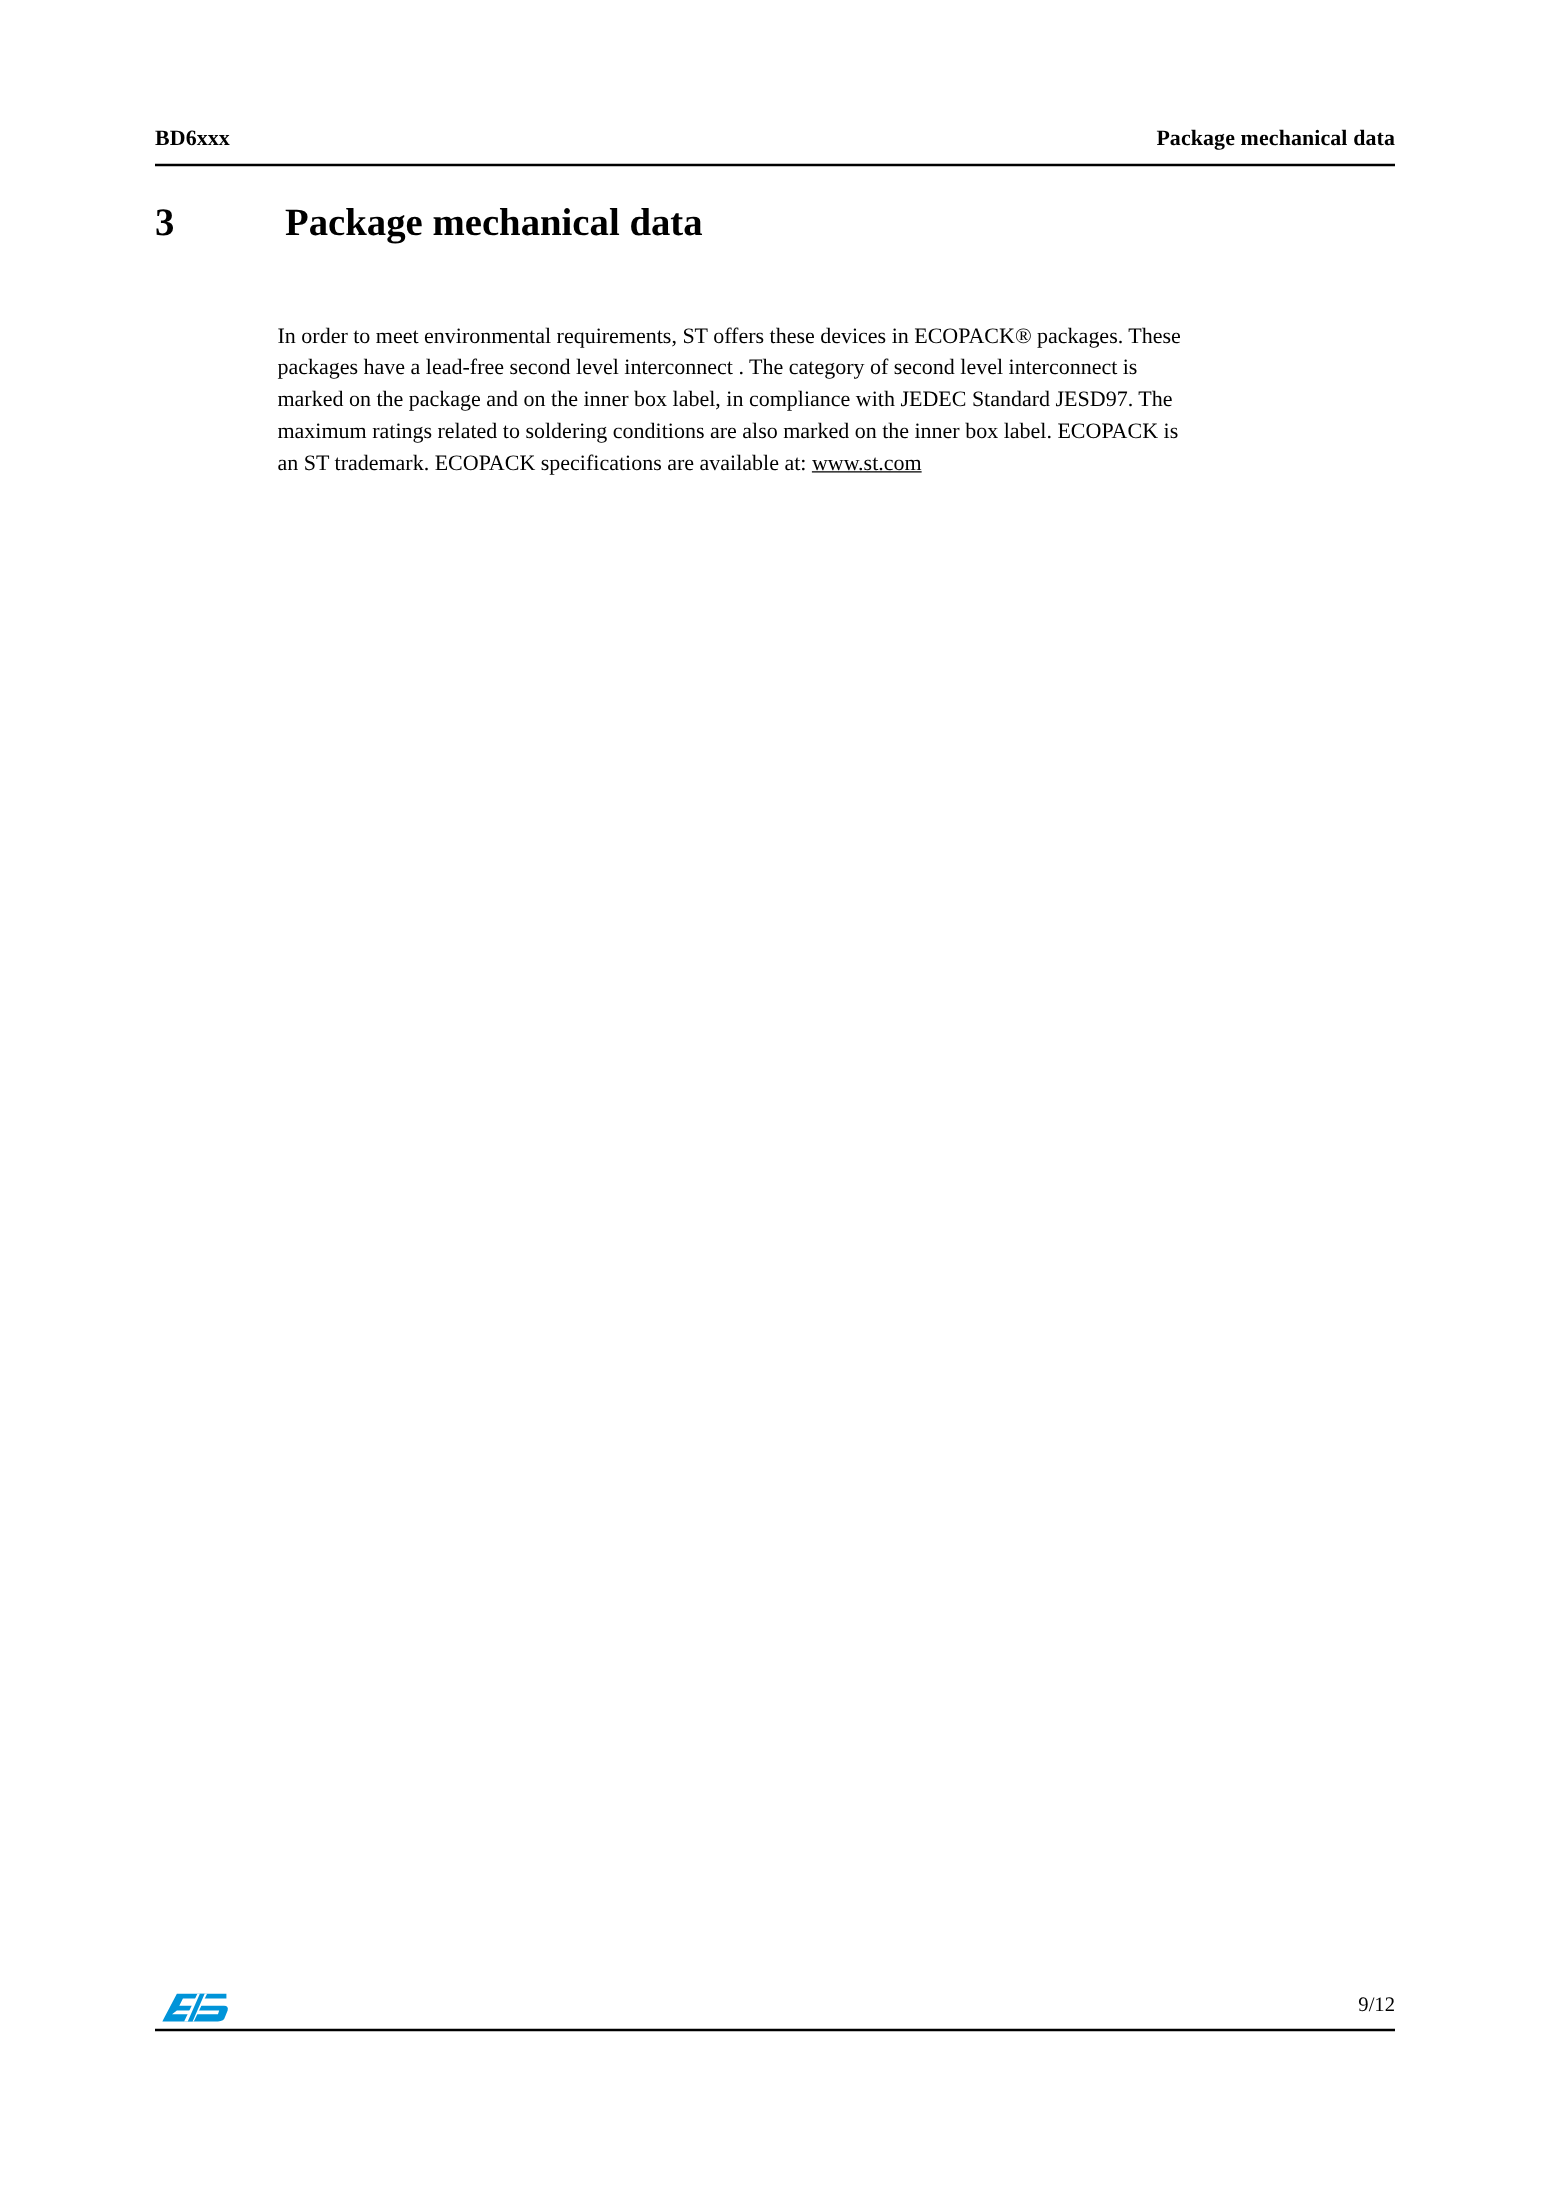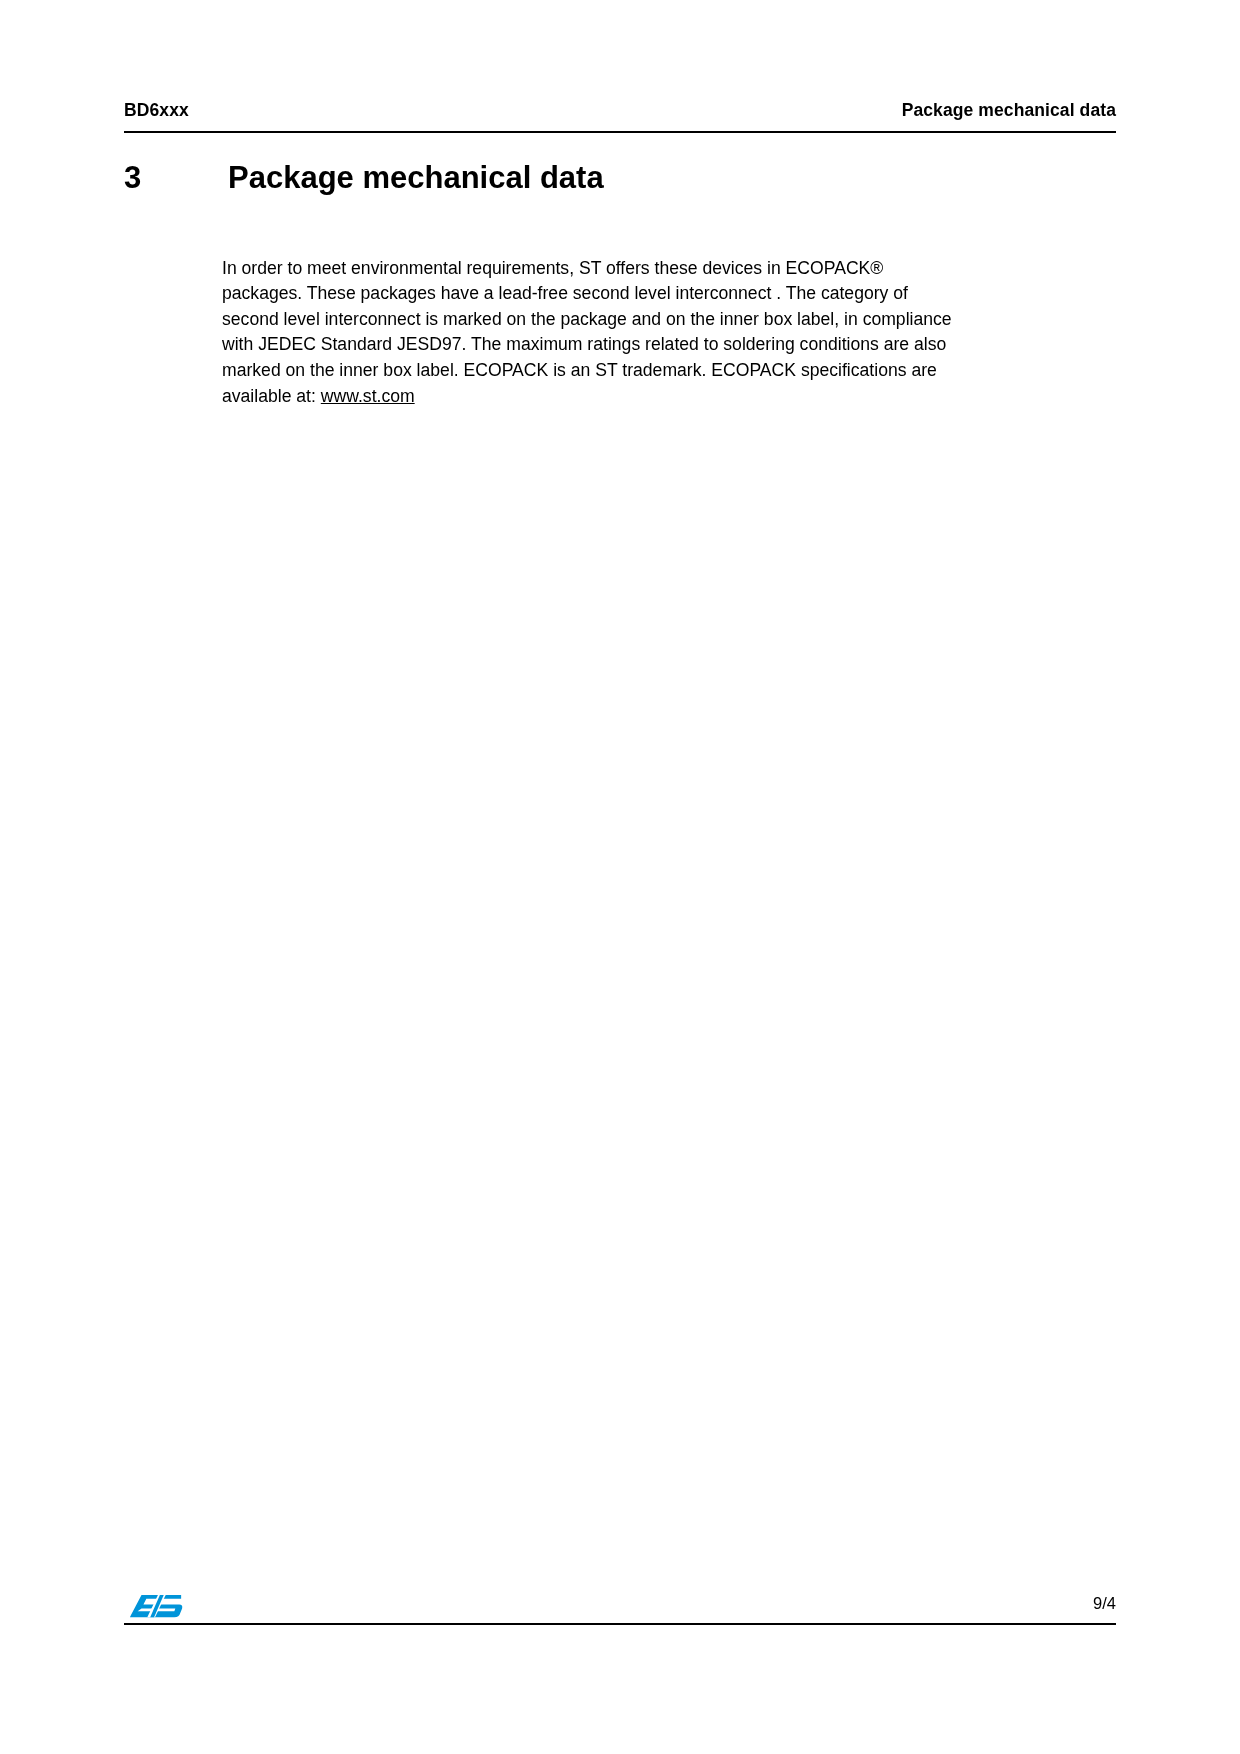--- a/index.html
+++ b/index.html
@@ -15,20 +15,21 @@
     color: #000000;
     overflow: hidden;
   }
 
   .page {
     position: absolute;
     top: 0;
     left: 0;
     width: 1240px;
     height: 1754px;
+    font-family: Liberation Serif, serif;
   }
 
   
   .header {
     position: absolute;
     left: 124px;
     top: 100px;
     width: 992px;
     display: flex;
     justify-content: space-between;
@@ -143,15 +144,15 @@
       <path d="M8 48 L30 6 L112 6 L112 14 L40 14 L34 26 L108 26 Q116 26 114 34 L110 44 Q108 52 98 52 L6 52 Z" fill="#0094d9"></path>
       <path d="M22 40 L98 40 L100 34 L30 34 Z" fill="#ffffff"></path>
       <path d="M70 8 L86 8 L70 50 L54 50 Z" fill="#ffffff" opacity="0"></path>
       <path d="M60 10 L78 10 L60 50 L44 50 Z" fill="#0094d9" opacity="0"></path>
       <path d="M54 6 L72 6 L52 52 L34 52 Z" fill="#ffffff" opacity="0.0"></path>
       <path d="M64 6 L80 6 L58 52 L42 52 Z" fill="#ffffff"></path>
       <path d="M68 6 L76 6 L56 52 L48 52 Z" fill="#0094d9"></path>
     </svg>
   </div>
 
-  <div class="footer-page">9/4</div>
+  <div class="footer-page">9/12</div>
 
 </div>
 
 </body></html>

